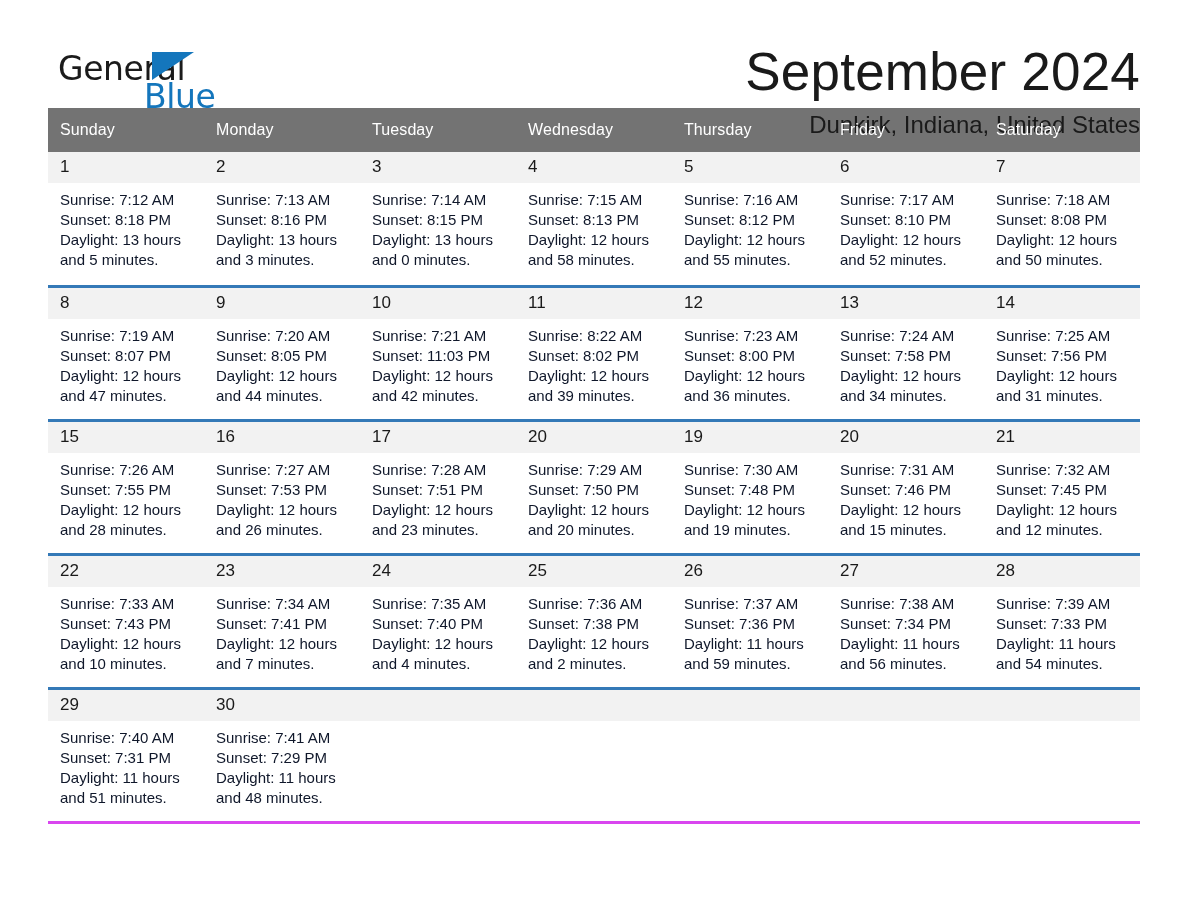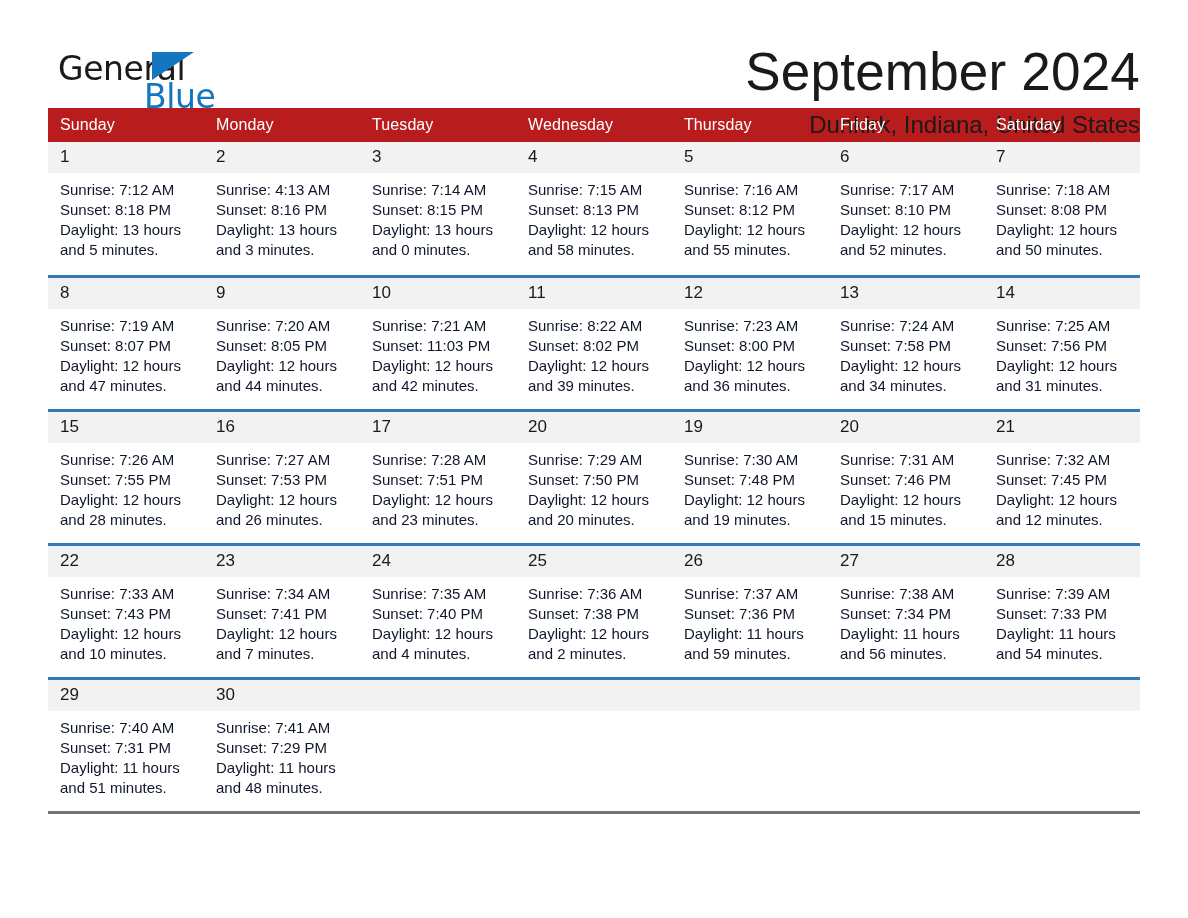--- a/index.html
+++ b/index.html
@@ -95,41 +95,41 @@
   
   .calendar {
     width: 1092px;
     border-collapse: collapse;
     table-layout: fixed;
     margin-top: 12px;
   }
   .calendar col { width: 14.2857%; }
 
   thead th {
-    background: #b91c1c;
+    background: #737373;
     color: #ffffff;
     font-size: 16px;
     font-weight: 400;
     text-align: left;
     padding: 8px 0 8px 12px;
-    height: 34px;
+    height: 44px;
     box-sizing: border-box;
     font-family: "Liberation Sans Narrow", "Liberation Sans", sans-serif;
     letter-spacing: 0.1px;
   }
 
   tbody tr.week > td {
     vertical-align: top;
     padding: 0;
     border-top: 3px solid #3479b7;
     height: 134px;
     box-sizing: border-box;
   }
   tbody tr.week.first > td { border-top: none; }
-  tbody tr.week.last > td { border-bottom: 3px solid #737373; }
+  tbody tr.week.last > td { border-bottom: 3px solid #d946ef; }
 
   .cell-inner { height: 100%; }
   .daynum {
     background: #f2f2f2;
     font-size: 17px;
     line-height: 22px;
     padding: 4px 0 5px 12px;
     color: #1a1a1a;
     font-family: "Liberation Sans Narrow", "Liberation Sans", sans-serif;
   }
@@ -196,21 +196,21 @@
                 <div>Sunset: 8:18 PM</div>
                 <div>Daylight: 13 hours</div>
                 <div>and 5 minutes.</div>
               </div>
             </div>
           </td>
         <td>
             <div class="cell-inner">
               <div class="daynum">2</div>
               <div class="info">
-                <div>Sunrise: 4:13 AM</div>
+                <div>Sunrise: 7:13 AM</div>
                 <div>Sunset: 8:16 PM</div>
                 <div>Daylight: 13 hours</div>
                 <div>and 3 minutes.</div>
               </div>
             </div>
           </td>
         <td>
             <div class="cell-inner">
               <div class="daynum">3</div>
               <div class="info">

